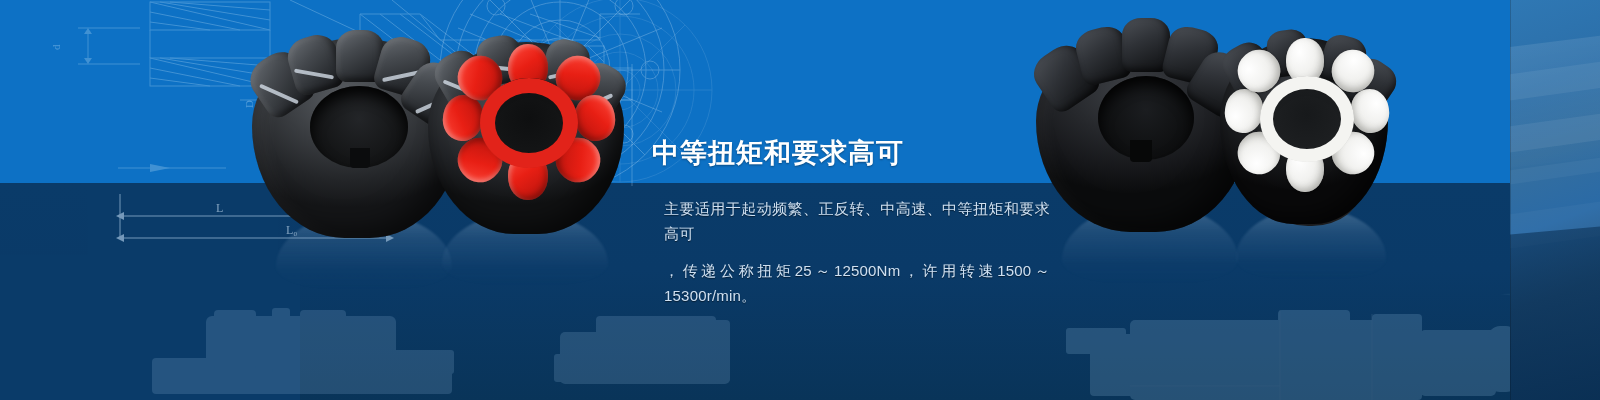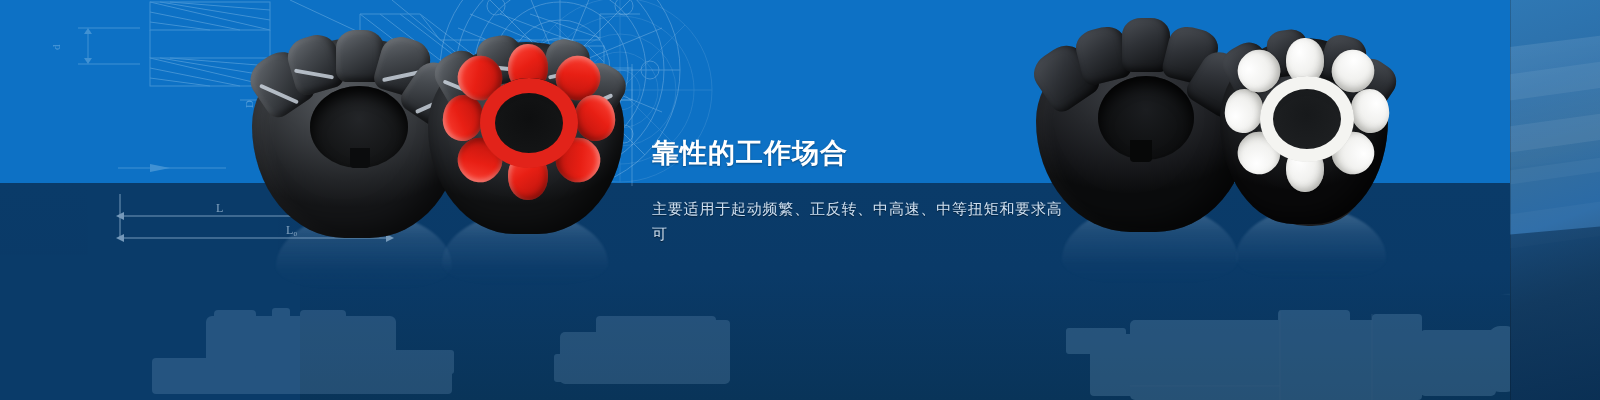--- a/index.html
+++ b/index.html
@@ -81,21 +81,21 @@
     text-shadow:0 1px 2px rgba(0,0,0,.35);
     white-space:nowrap;
   }
   .body-copy {
     margin-top:26px;
     font-size:15px; line-height:25px;
     color:#cfe0f1; letter-spacing:.2px;
     text-align:justify;
     text-shadow:0 1px 1px rgba(0,0,0,.5);
   }
-  .body-copy p { margin:0; }
+  .body-copy p { margin:12px; }
 
   
   .prod-group { position:absolute; }
   
   .reflection {
     position:absolute;
     border-radius:50% 50% 40% 40% / 70% 70% 30% 30%;
     background:linear-gradient(180deg,rgba(160,190,215,.34) 0%,rgba(120,155,190,.18) 35%,rgba(60,100,140,.05) 75%,rgba(0,0,0,0) 100%);
     filter:blur(1.2px);
   }
@@ -451,19 +451,20 @@
 
   <div class="bg-right-panel">
     <div class="right-panel-streak" style="top:66px;"></div>
     <div class="right-panel-streak" style="top:118px;"></div>
     <div class="right-panel-streak" style="top:162px; height:14px; opacity:.6;"></div>
     <div class="right-panel-streak" style="top:206px; height:34px; opacity:.5;"></div>
   </div>
   <div class="seam" style="left:1510px;"></div>
 
   <div class="copy">
-    <div class="headline">靠性的工作场合</div>
+    <div class="headline">中等扭矩和要求高可</div>
     <div class="body-copy">
       <p>主要适用于起动频繁、正反转、中高速、中等扭矩和要求高可</p>
+      <p>，传递公称扭矩25～12500Nm，许用转速1500～15300r/min。</p>
     </div>
   </div>
 
 </div>
 
 </body></html>

